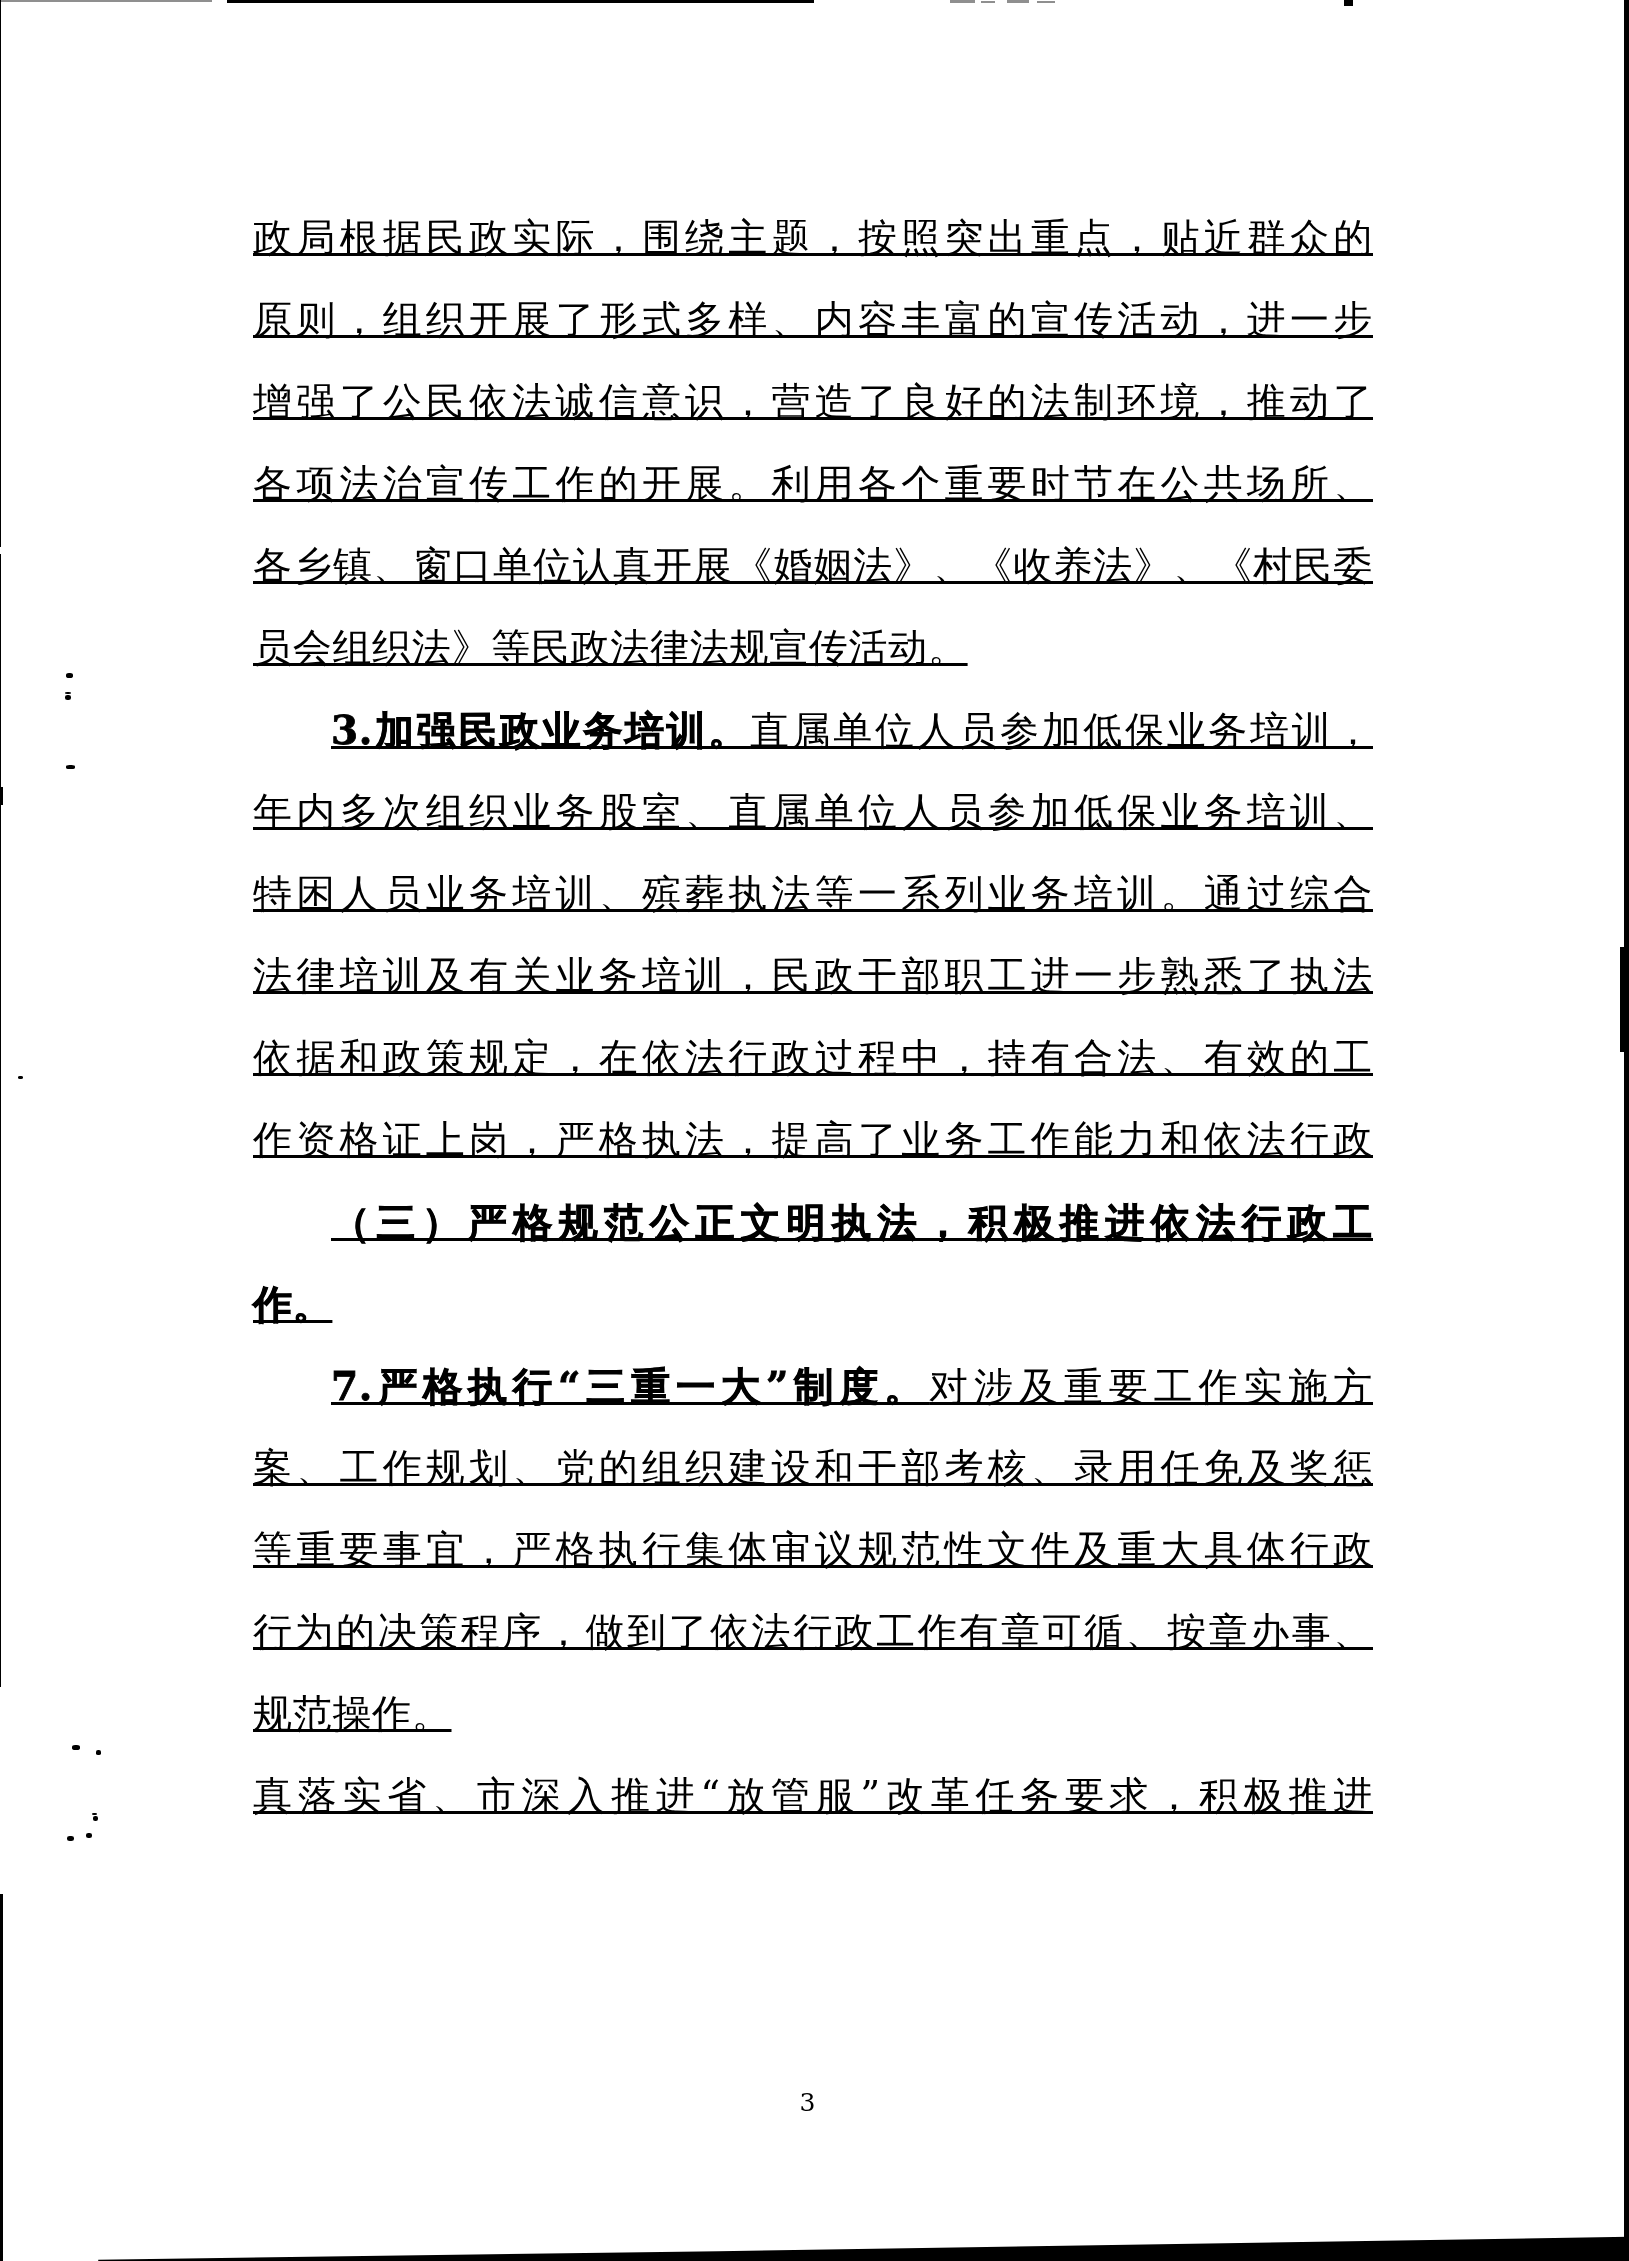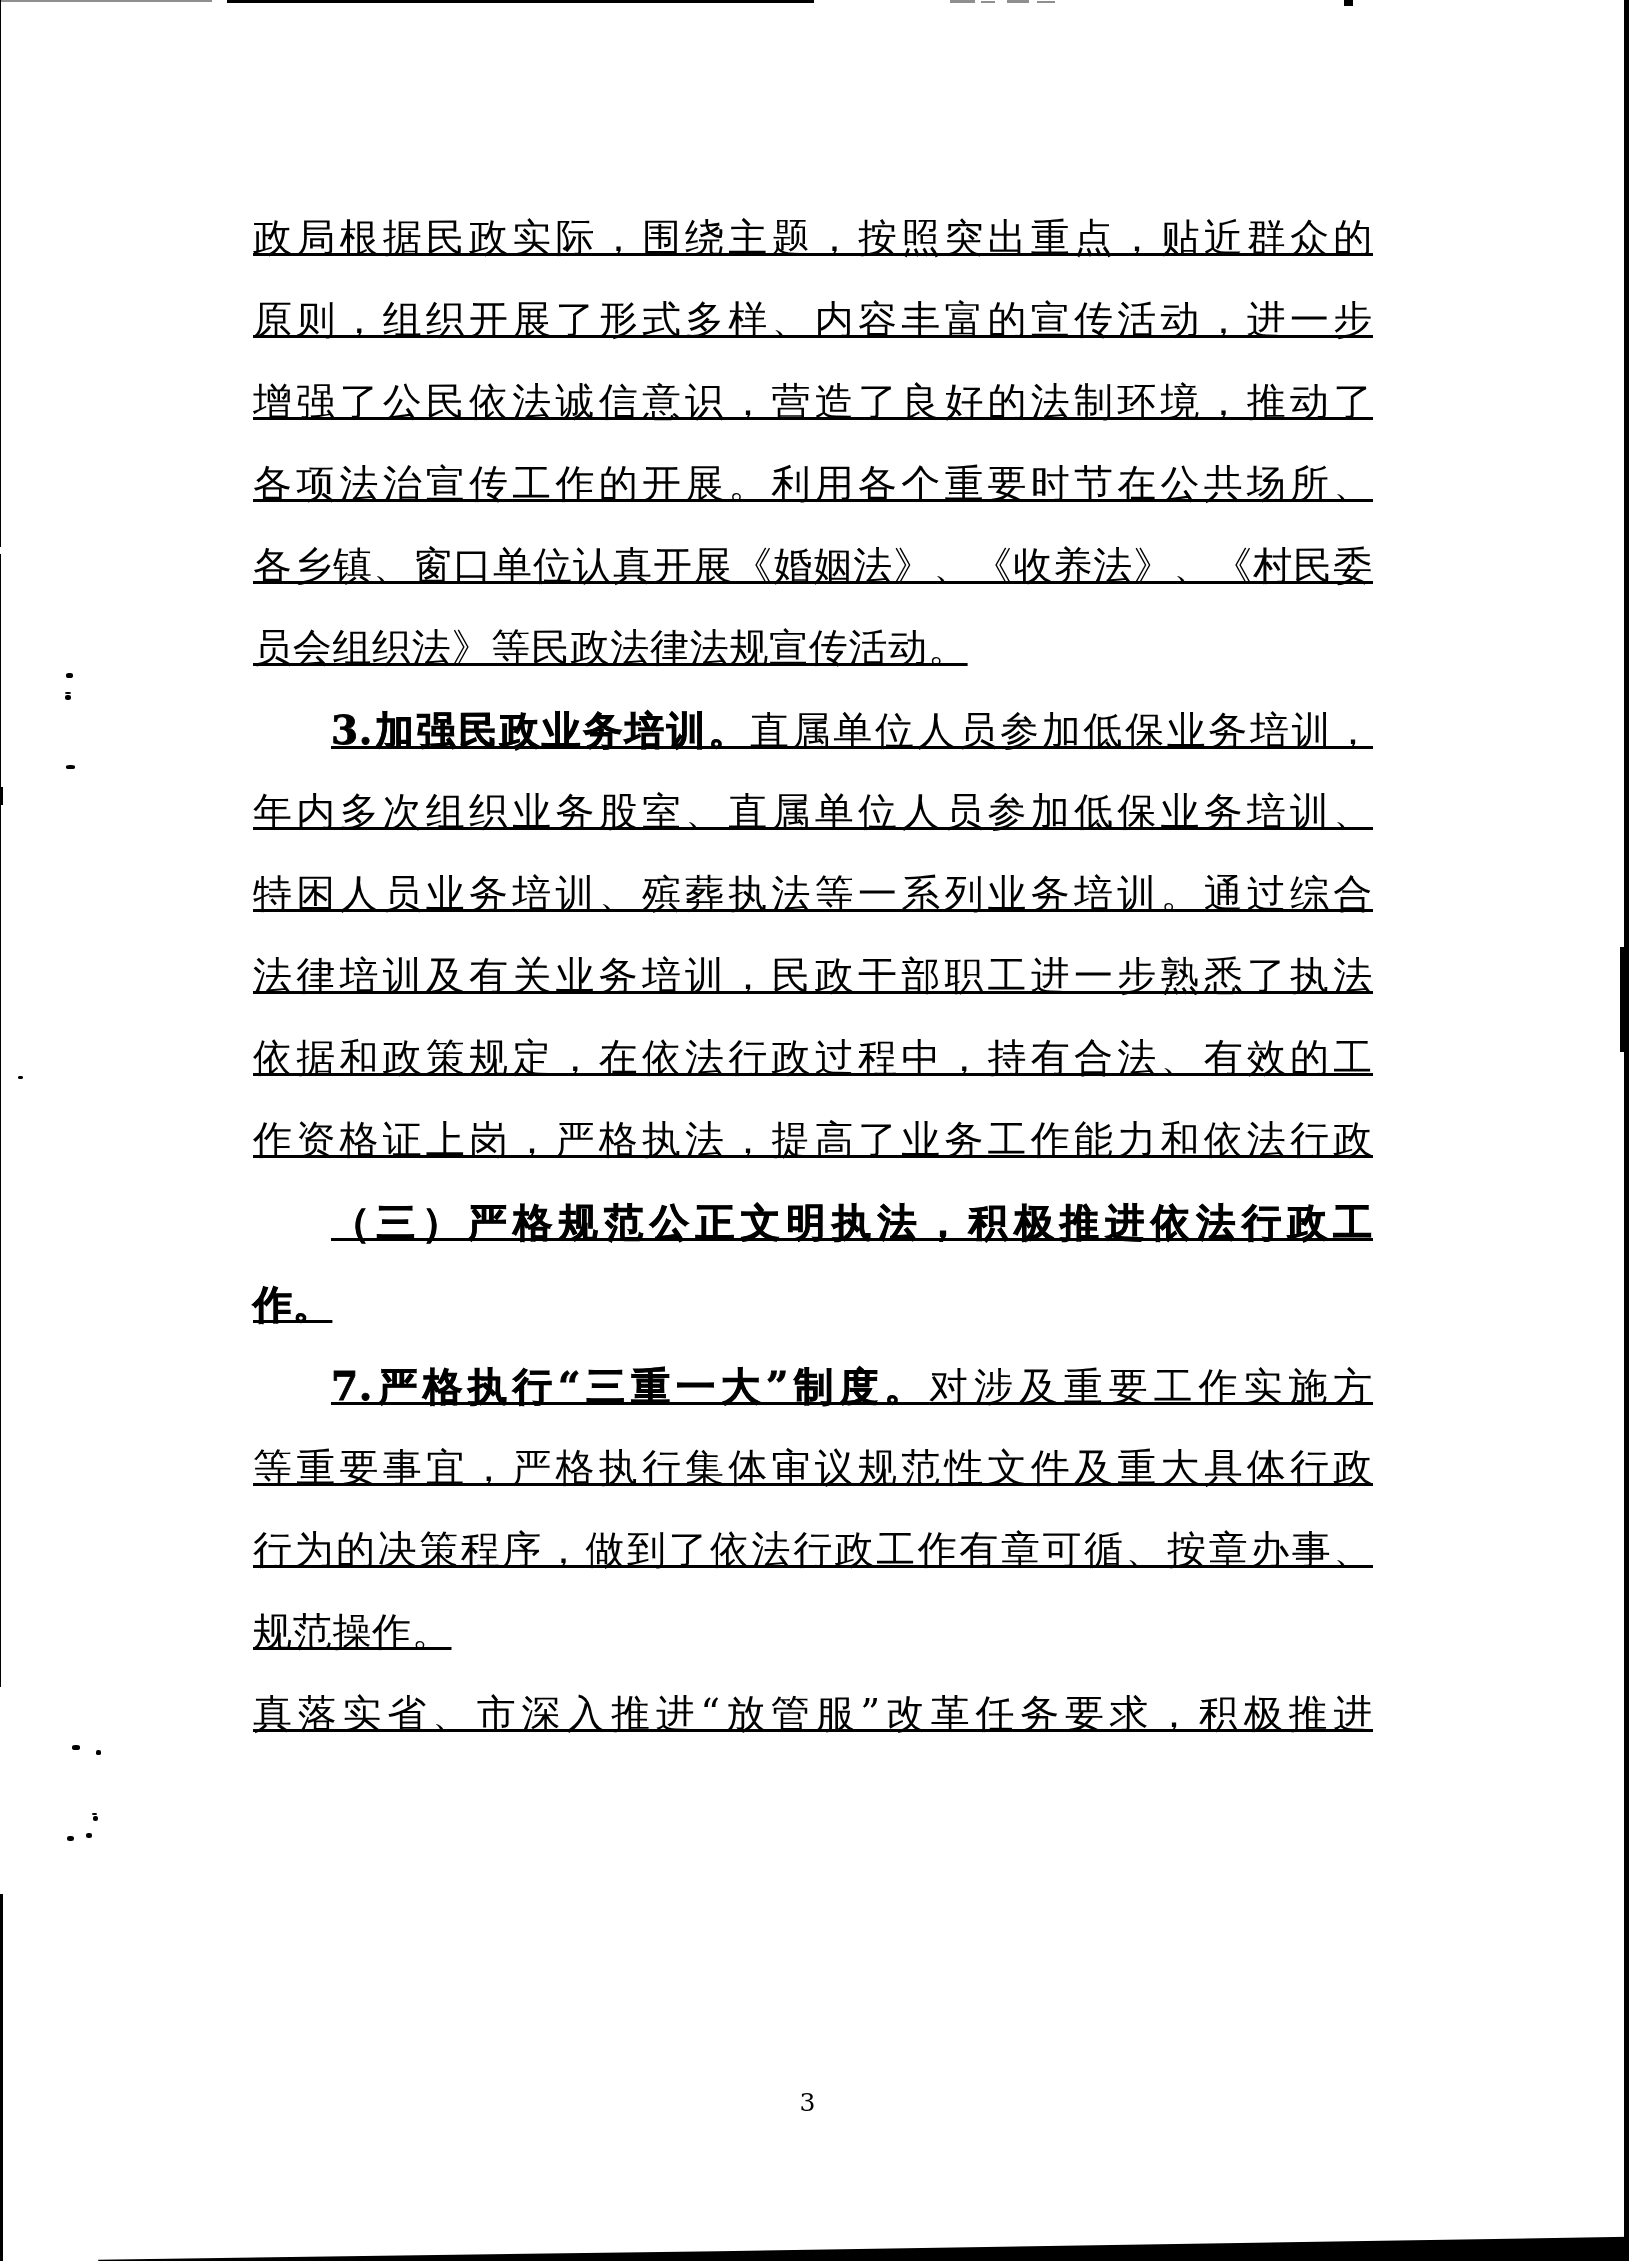--- a/index.html
+++ b/index.html
@@ -63,20 +63,21 @@
       <div class="line end"><span class="run">员会组织法》等民政法律法规宣传活动。</span></div>
       <div class="line fill indent"><span class="run bold">3.加强民政业务培训。</span><span class="run">直属单位人员参加低保业务培训，</span></div>
       <div class="line fill"><span class="run">年内多次组织业务股室、直属单位人员参加低保业务培训、</span></div>
       <div class="line fill"><span class="run">特困人员业务培训、殡葬执法等一系列业务培训。通过综合</span></div>
       <div class="line fill"><span class="run">法律培训及有关业务培训，民政干部职工进一步熟悉了执法</span></div>
       <div class="line fill"><span class="run">依据和政策规定，在依法行政过程中，持有合法、有效的工</span></div>
       <div class="line fill"><span class="run">作资格证上岗，严格执法，提高了业务工作能力和依法行政</span></div>
       <div class="line fill indent"><span class="run bold">（三）严格规范公正文明执法，积极推进依法行政工</span></div>
       <div class="line end"><span class="run bold">作。</span></div>
       <div class="line fill indent"><span class="run bold">7.严格执行“三重一大”制度。</span><span class="run">对涉及重要工作实施方</span></div>
+      <div class="line fill"><span class="run">案、工作规划、党的组织建设和干部考核、录用任免及奖惩</span></div>
       <div class="line fill"><span class="run">等重要事宜，严格执行集体审议规范性文件及重大具体行政</span></div>
       <div class="line fill"><span class="run">行为的决策程序，做到了依法行政工作有章可循、按章办事、</span></div>
       <div class="line end"><span class="run">规范操作。</span></div>
       <div class="line fill"><span class="run">真落实省、市深入推进“放管服”改革任务要求，积极推进</span></div>
     </div>
 
   <div class="page-number">3</div>
 
   <div class="edge" style="left:227px;  top:0; width:587px; height:2.6px;"></div>
   <div class="edge gray" style="left:0;      top:0; width:212px; height:2px;"></div>

